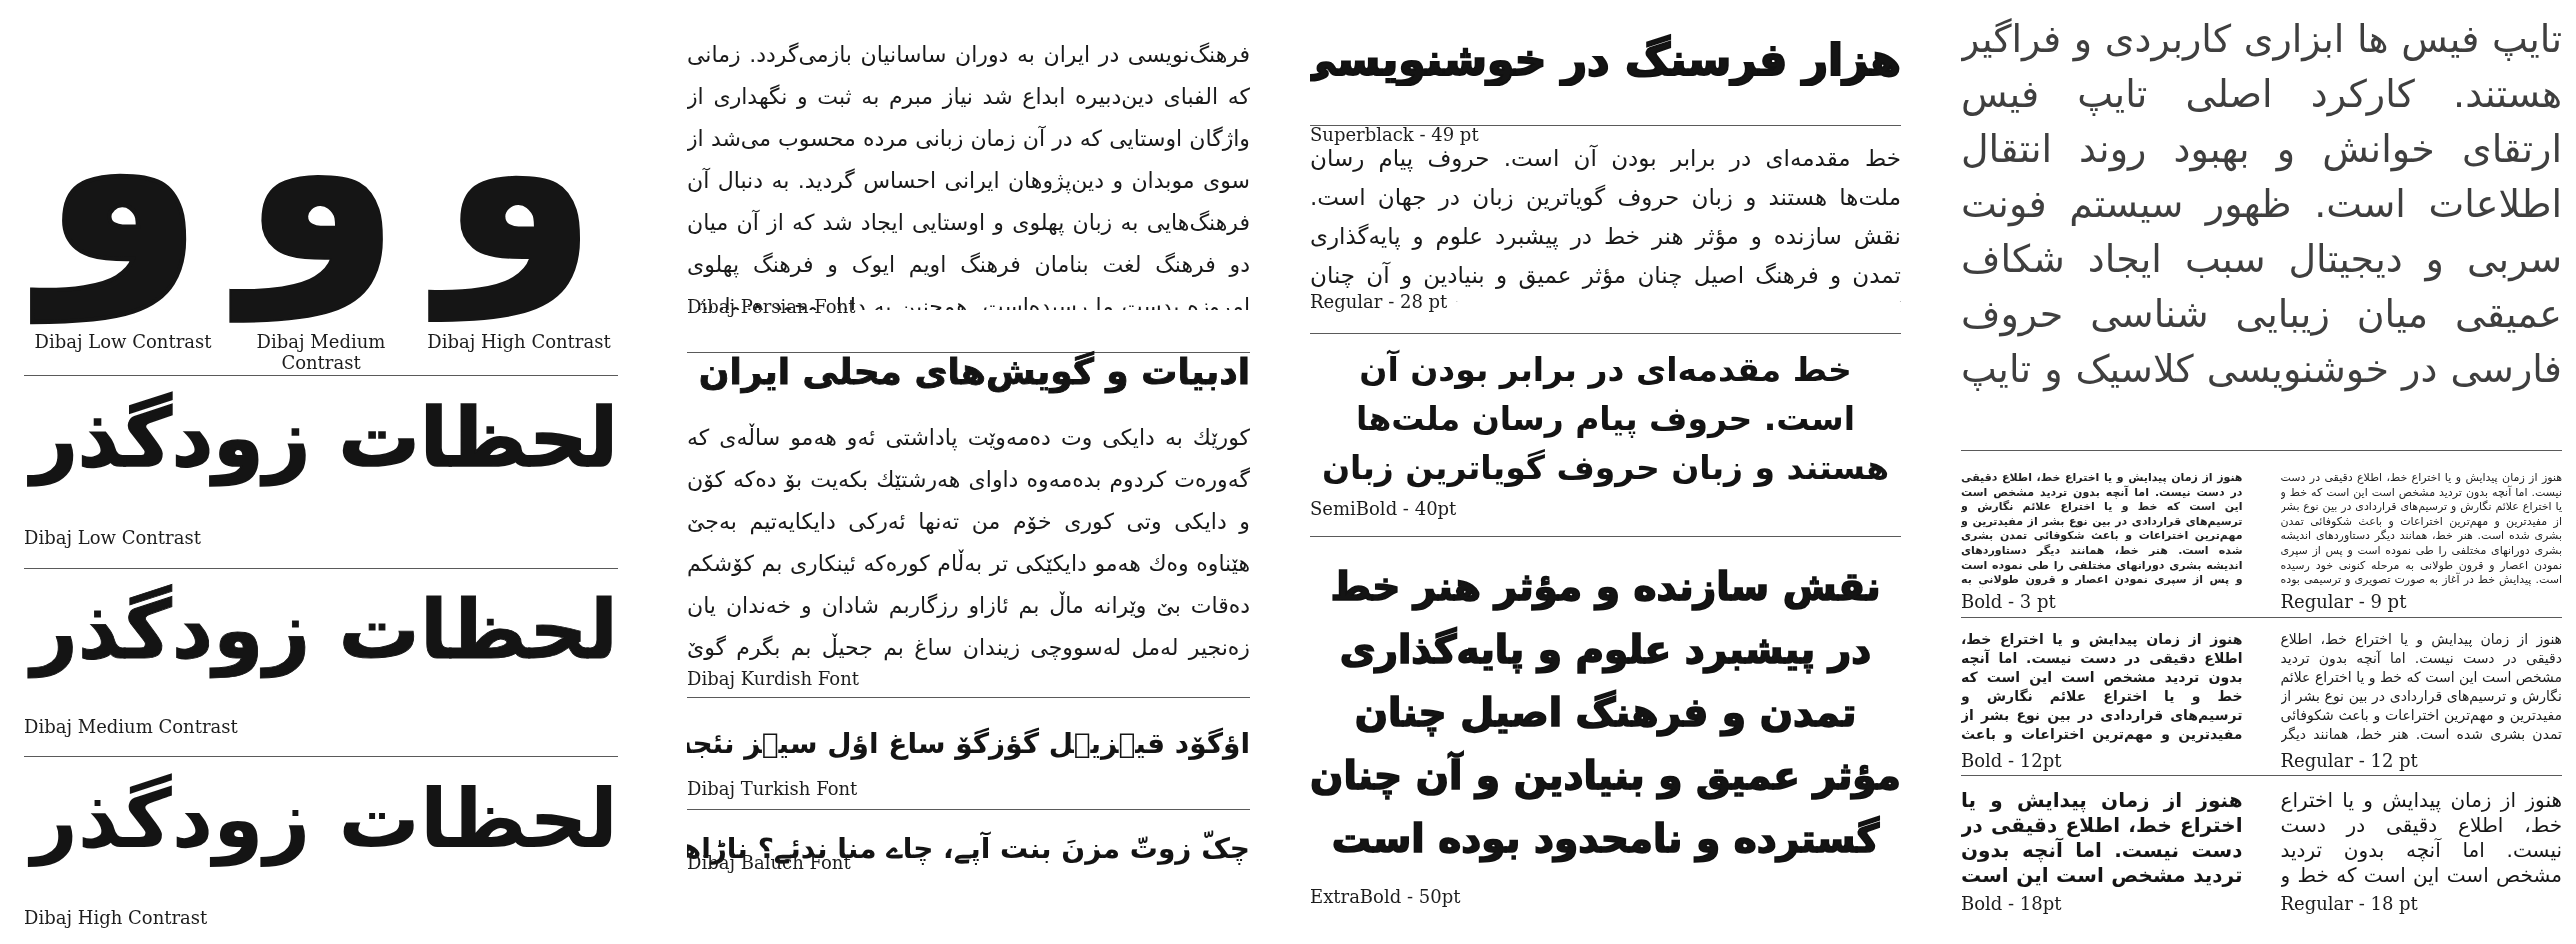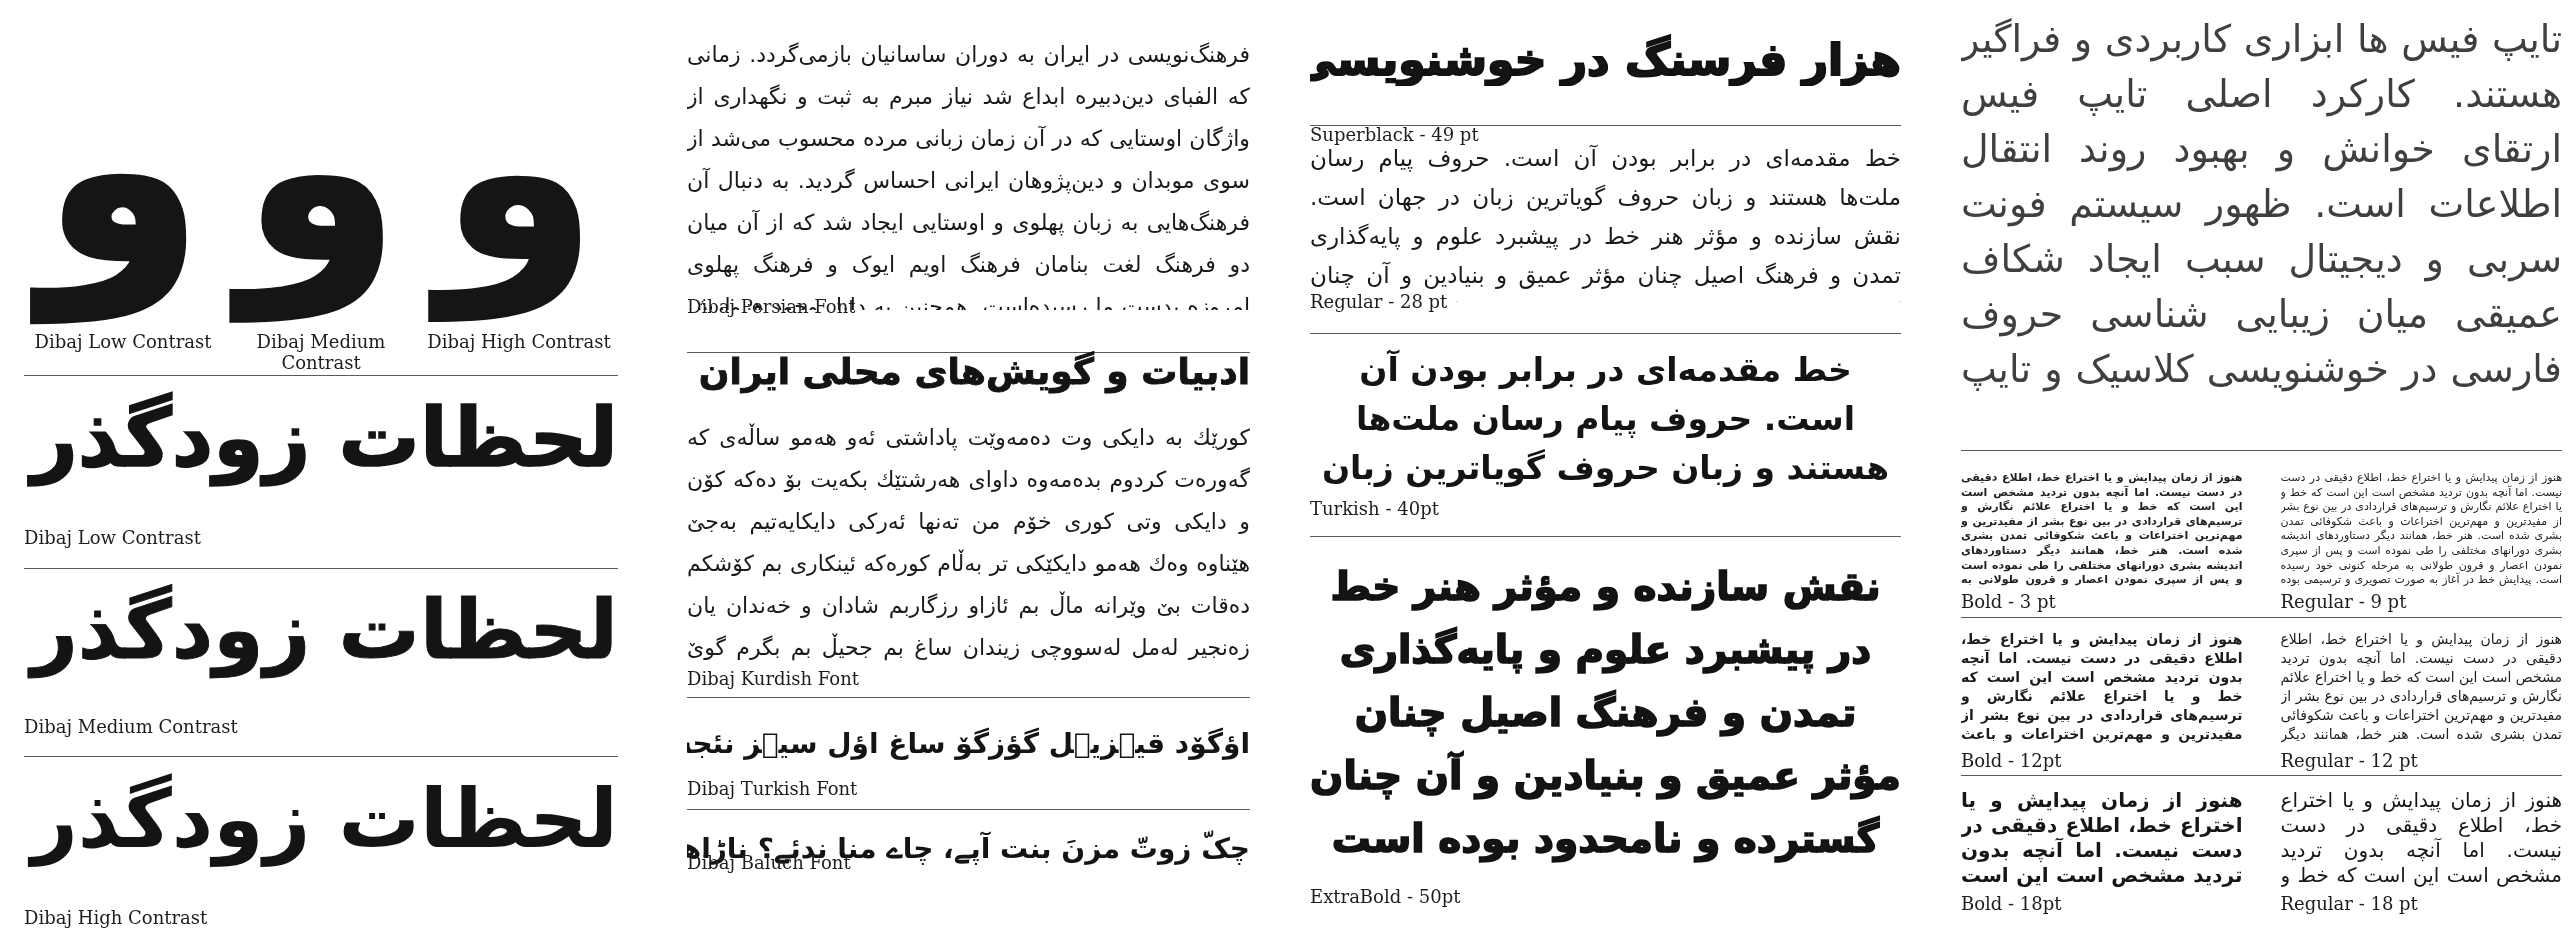--- a/index.html
+++ b/index.html
@@ -103,21 +103,21 @@
 <div class="col" id="col-size">
   <div class="abs superblack fa" style="top:33px;">هزار فرسنگ در خوشنویسی فارسی</div>
   <div class="abs label" style="top:92px;margin-top:32px;">Superblack - 49 pt</div>
   <div class="abs rule" style="top:125px;"></div>
 
   <div class="abs para just reg28 fa clip" style="top:139px;height:163px;">خط مقدمه‌ای در برابر بودن آن است. حروف پیام رسان ملت‌ها هستند و زبان حروف گویاترین زبان در جهان است. نقش سازنده و مؤثر هنر خط در پیشبرد علوم و پایه‌گذاری تمدن و فرهنگ اصیل چنان مؤثر عمیق و بنیادین و آن چنان گسترده و نامحدود بوده است که در وصف نمی‌گنجد.</div>
   <div class="abs label" style="top:291px;">Regular - 28 pt</div>
   <div class="abs rule" style="top:333px;"></div>
 
   <div class="abs semi40 fa clip" style="top:345px;height:151px;">خط مقدمه‌ای در برابر بودن آن است. حروف پیام رسان ملت‌ها هستند و زبان حروف گویاترین زبان در جهان است.</div>
-  <div class="abs label" style="top:498px;">Turkish - 40pt</div>
+  <div class="abs label" style="top:498px;">SemiBold - 40pt</div>
   <div class="abs rule" style="top:536px;"></div>
 
   <div class="abs xb50 fa clip" style="top:555px;height:319px;">نقش سازنده و مؤثر هنر خط در پیشبرد علوم و پایه‌گذاری تمدن و فرهنگ اصیل چنان مؤثر عمیق و بنیادین و آن چنان گسترده و نامحدود بوده است که در وصف نمی‌گنجد.</div>
   <div class="abs label" style="top:886px;">ExtraBold - 50pt</div>
 </div>
 
 <div class="col" id="col-right">
   <div class="abs ultralight fa clip" style="top:12px;height:395px;">تایپ فیس ها ابزاری کاربردی و فراگیر هستند. کارکرد اصلی تایپ فیس ارتقای خوانش و بهبود روند انتقال اطلاعات است. ظهور سیستم فونت سربی و دیجیتال سبب ایجاد شکاف عمیقی میان زیبایی شناسی حروف فارسی در خوشنویسی کلاسیک و تایپ فیس مدرن فارسی شده است.</div>
   <div class="abs rule" style="top:450px;"></div>
 

